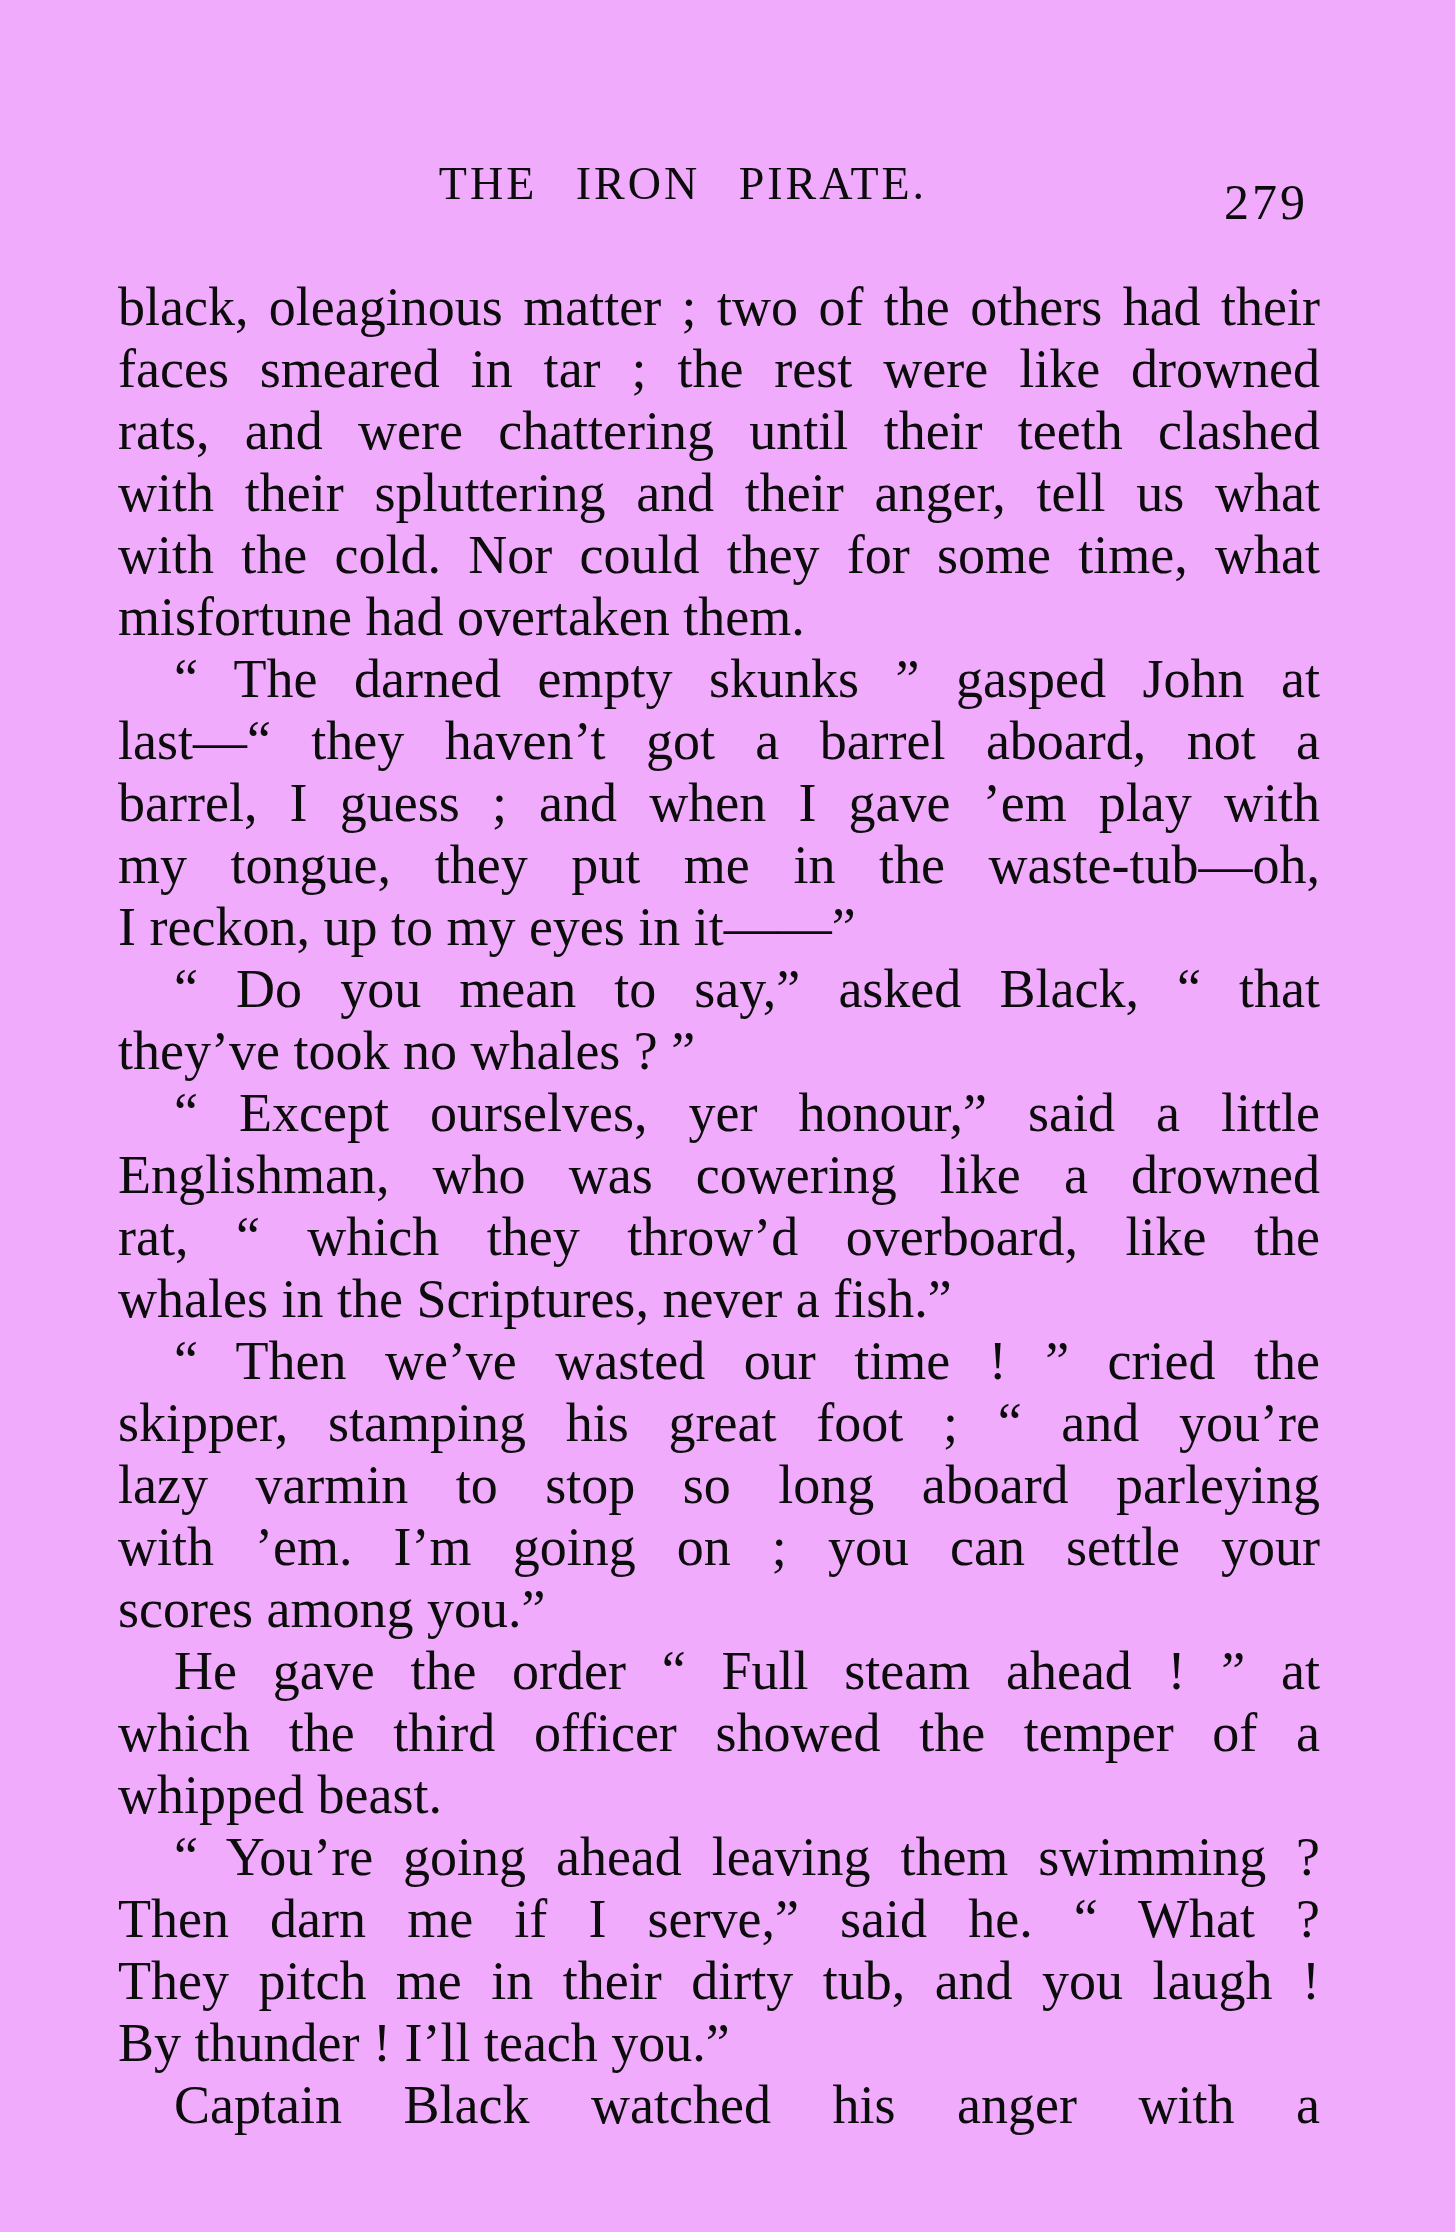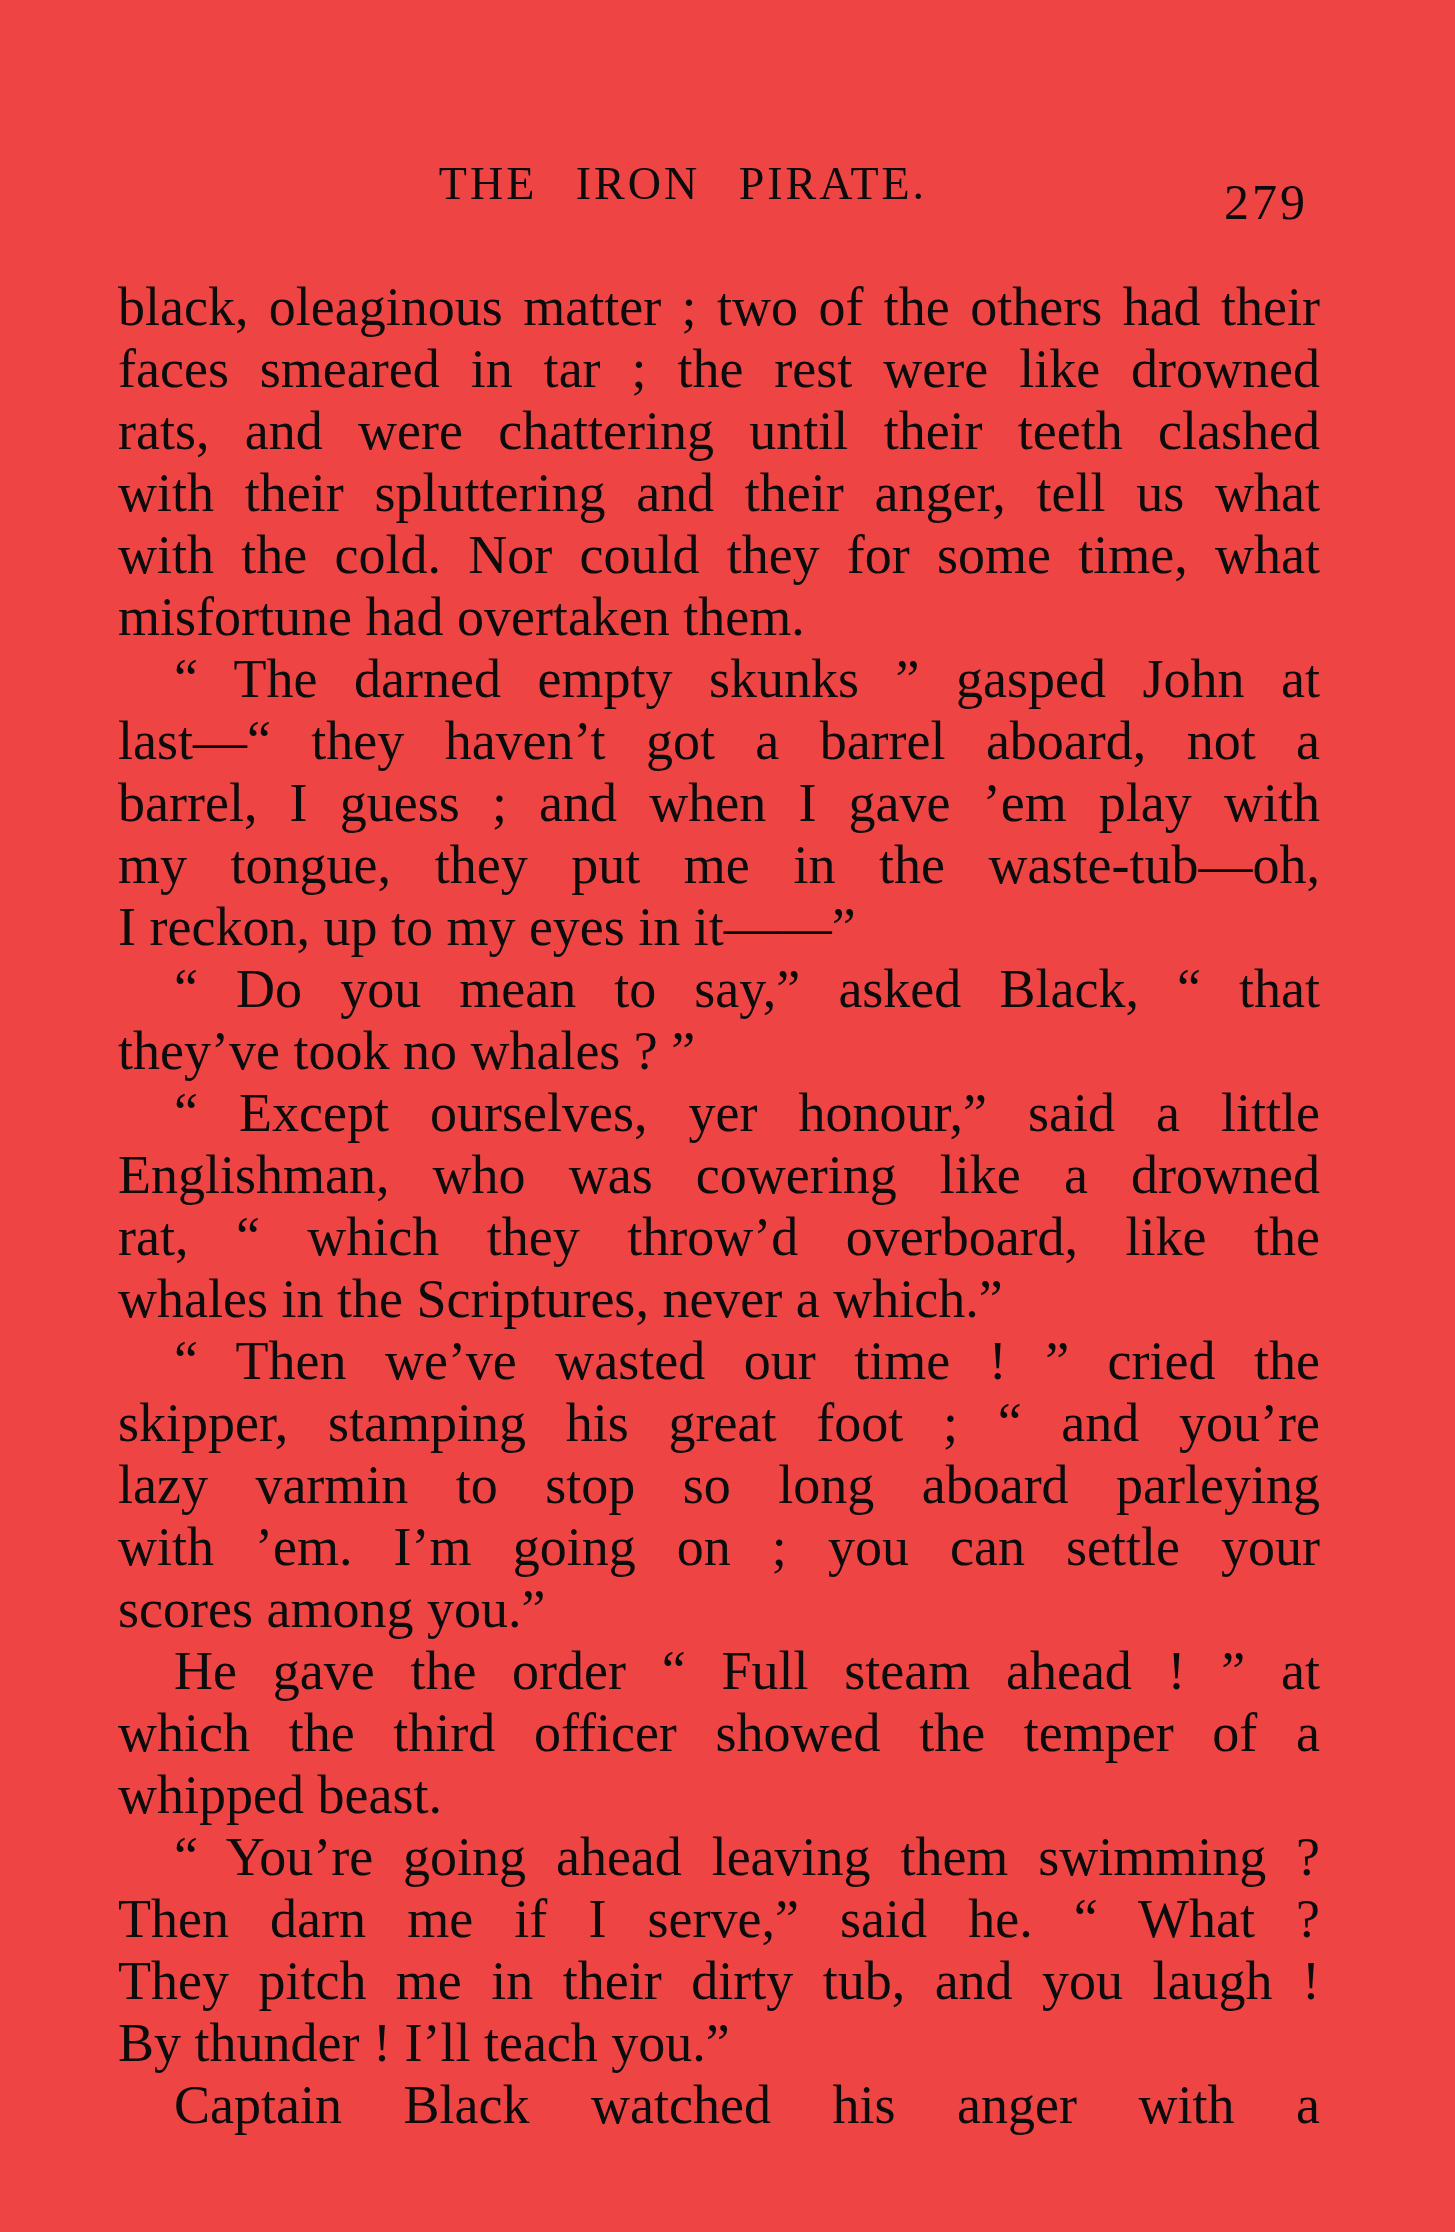--- a/index.html
+++ b/index.html
@@ -4,21 +4,21 @@
 <style>
   html, body {
     margin: 0;
     padding: 0;
     background: #ffffff;
   }
   .page {
     position: relative;
     width: 1455px;
     height: 2232px;
-    background: #ef4444;
+    background: #f0abfc;
     font-family: "Liberation Serif", "DejaVu Serif", serif;
     color: #0c0c0c;
     overflow: hidden;
   }
   .header {
     position: absolute;
     top: 158px;
     left: 118px;
     width: 1202px;
     height: 70px;
@@ -81,21 +81,21 @@
     <div class="line indent">“ The darned empty skunks ” gasped John at</div>
     <div class="line">last—“ they haven’t got a barrel aboard, not a</div>
     <div class="line">barrel, I guess ; and when I gave ’em play with</div>
     <div class="line">my tongue, they put me in the waste-tub—oh,</div>
     <div class="line last">I reckon, up to my eyes in it——”</div>
     <div class="line indent">“ Do you mean to say,” asked Black, “ that</div>
     <div class="line last">they’ve took no whales ? ”</div>
     <div class="line indent">“ Except ourselves, yer honour,” said a little</div>
     <div class="line">Englishman, who was cowering like a drowned</div>
     <div class="line">rat, “ which they throw’d overboard, like the</div>
-    <div class="line last">whales in the Scriptures, never a which.”</div>
+    <div class="line last">whales in the Scriptures, never a fish.”</div>
     <div class="line indent">“ Then we’ve wasted our time ! ” cried the</div>
     <div class="line">skipper, stamping his great foot ; “ and you’re</div>
     <div class="line">lazy varmin to stop so long aboard parleying</div>
     <div class="line">with ’em.  I’m going on ; you can settle your</div>
     <div class="line last">scores among you.”</div>
     <div class="line indent">He gave the order “ Full steam ahead ! ” at</div>
     <div class="line">which the third officer showed the temper of a</div>
     <div class="line last">whipped beast.</div>
     <div class="line indent">“ You’re going ahead leaving them swimming ?</div>
     <div class="line">Then darn me if I serve,” said he.  “ What ?</div>

